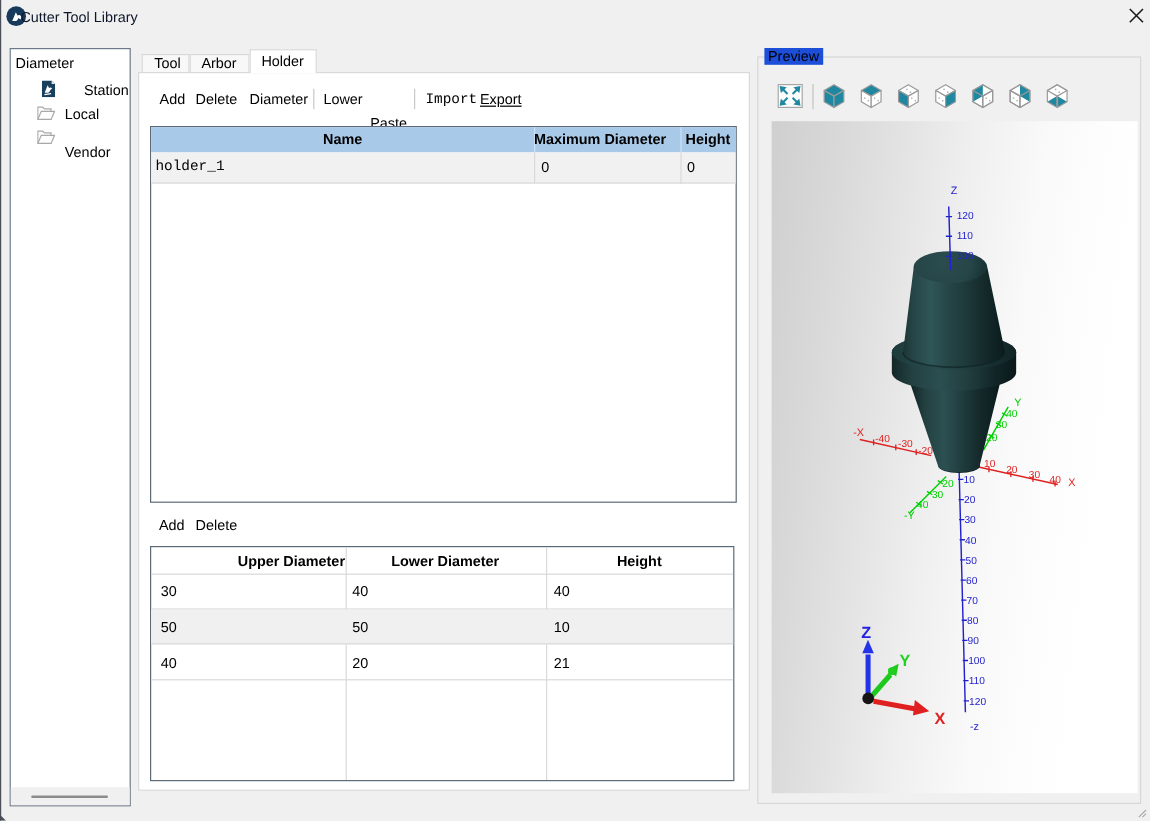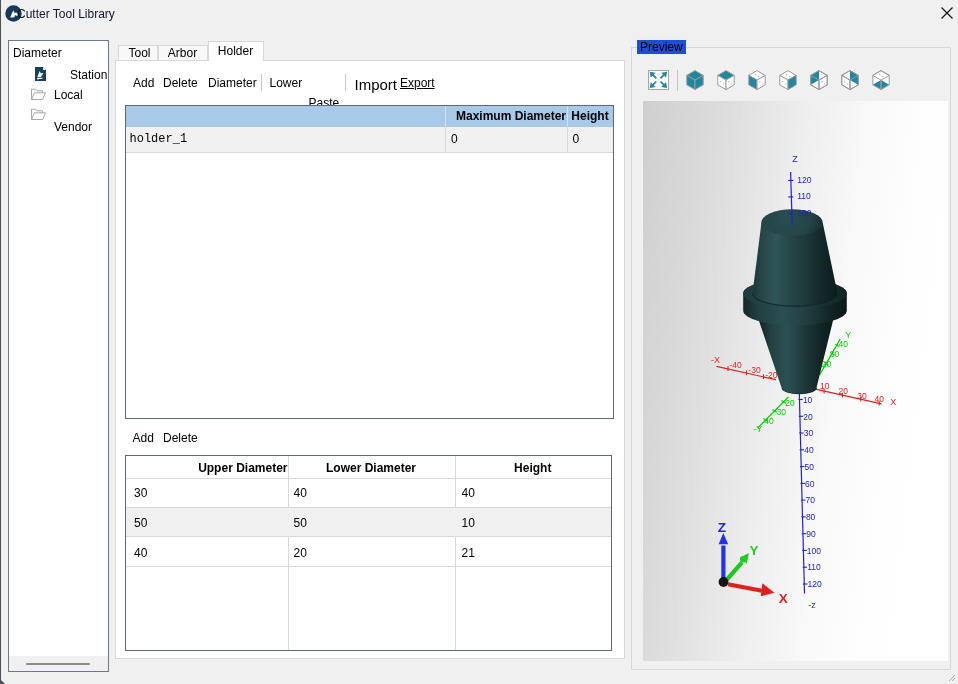--- a/index.html
+++ b/index.html
@@ -58,28 +58,29 @@
 <div class="txt" style="left:157.5px;top:46px;width:50px;text-align:center;font-size:12px;">Arbor</div>
 <div class="txt" style="left:207.5px;top:44px;width:56px;text-align:center;font-size:12px;">Holder</div>
 
 <div class="txt" style="left:133px;top:75.5px;font-size:12px;">Add</div>
 <div class="txt" style="left:163px;top:75.5px;font-size:12px;">Delete</div>
 <div class="txt" style="left:208px;top:75.5px;font-size:12px;">Diameter</div>
 <div class="abs" style="left:260.5px;top:74px;width:1px;height:17px;background:#c8c8c8;"></div>
 <div class="txt" style="left:269.5px;top:75.5px;font-size:12px;">Lower</div>
 <div class="txt" style="left:308.5px;top:75.5px;font-size:12px;margin-top:20px;">Paste</div>
 <div class="abs" style="left:344.5px;top:74px;width:1px;height:17px;background:#c8c8c8;"></div>
-<div class="txt" style="left:354.5px;top:75.5px;font-size:15px;">Import</div>
+<div class="txt" style="left:354.5px;top:75.5px;font-size:12px;font-family:Liberation Mono, monospace;">Import</div>
 <div class="txt" style="left:400px;top:75.5px;font-size:12px;text-decoration:underline;">Export</div>
 
 <div class="abs" style="left:125px;top:104.5px;width:488.5px;height:314.5px;background:#fff;border:1px solid #5c6a77;">
   <div class="abs" style="left:0;top:0;width:486.5px;height:21px;background:#a9c9e9;"></div>
   <div class="abs" style="left:319px;top:0;width:1px;height:21px;background:#cfe2f3;"></div>
   <div class="abs" style="left:440.5px;top:0;width:1px;height:21px;background:#cfe2f3;"></div>
-  <div class="txt" style="left:319px;top:3.5px;width:132px;text-align:center;font-size:12px;font-weight:bold;">Maximum Diameter</div>
+  <div class="txt" style="left:0;top:3.5px;width:319px;text-align:center;font-size:12px;font-weight:bold;">Name</div>
+  <div class="txt" style="left:319px;top:3.5px;width:104px;text-align:center;font-size:12px;font-weight:bold;">Maximum Diameter</div>
   <div class="txt" style="left:441px;top:3.5px;width:46px;text-align:center;font-size:12px;font-weight:bold;">Height</div>
   <div class="abs" style="left:0;top:21px;width:486.5px;height:26px;background:#f1f1f1;border-bottom:1px solid #d9d9d9;"></div>
   <div class="abs" style="left:319px;top:21px;width:1px;height:26px;background:#d9d9d9;"></div>
   <div class="abs" style="left:440.5px;top:21px;width:1px;height:26px;background:#d9d9d9;"></div>
   <div class="txt" style="left:3.5px;top:26px;font-size:12px;font-family:Liberation Mono, monospace;">holder_1</div>
   <div class="txt" style="left:325px;top:26px;font-size:12px;">0</div>
   <div class="txt" style="left:446.5px;top:26px;font-size:12px;">0</div>
 </div>
 
 <div class="txt" style="left:132.5px;top:430.5px;font-size:12px;">Add</div>

